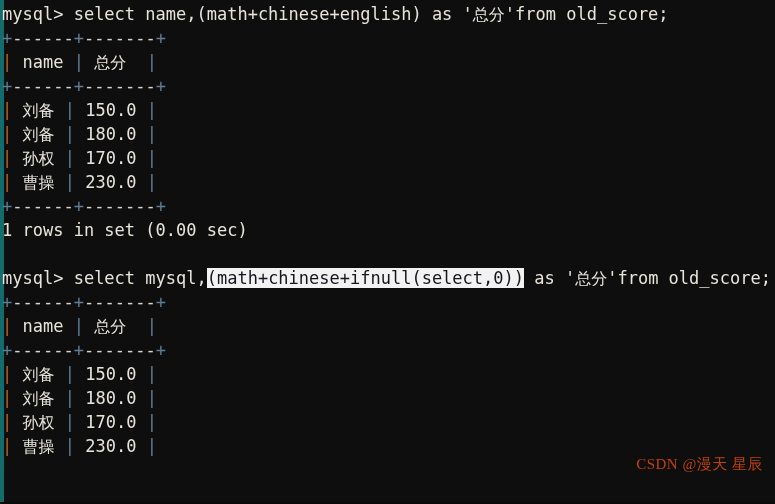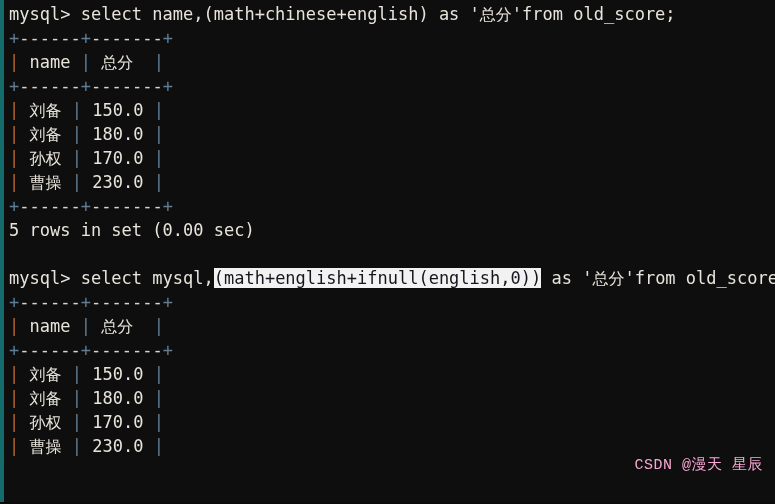--- a/index.html
+++ b/index.html
@@ -44,41 +44,41 @@
     box-sizing: border-box;
   }
 
   .line {
     height: 24px;
     line-height: 24px;
     font-size: 17px;
     white-space: pre;
     color: #e8e4dc;
     letter-spacing: 0px;
-    padding-left: 9px;
+    padding-left: 2px;
   }
   .line.blank { color: transparent; }
 
   
   .c-default { color: #e8e4dc; }
   .c-rule    { color: #d9d5cd; }
   .c-cjk     { font-family: "DejaVu Sans", "Liberation Sans", sans-serif; font-size: 16px; }
   .c-sel {
     background: #f2f2f2;
     color: #15151e;
   }
 
   
   #watermark {
     position: absolute;
     right: 12px;
     bottom: 30px;
-    font-family: Liberation Mono, monospace;
+    font-family: Liberation Serif, serif;
     font-size: 15px;
-    color: #f9a8d4;
+    color: #c2410c;
     letter-spacing: 0.5px;
     white-space: pre;
     user-select: none;
   }
 
   
   #bottom-edge {
     position: absolute;
     left: 0;
     bottom: 0;
@@ -101,24 +101,24 @@
     <div class="line c-rule"><span style="color:#5f7d94">+</span><span style="color:#d9d5cd">-</span><span style="color:#d9d5cd">-</span><span style="color:#d9d5cd">-</span><span style="color:#d9d5cd">-</span><span style="color:#d9d5cd">-</span><span style="color:#d9d5cd">-</span><span style="color:#5f7d94">+</span><span style="color:#d9d5cd">-</span><span style="color:#d9d5cd">-</span><span style="color:#d9d5cd">-</span><span style="color:#d9d5cd">-</span><span style="color:#d9d5cd">-</span><span style="color:#d9d5cd">-</span><span style="color:#d9d5cd">-</span><span style="color:#5f7d94">+</span></div>
     <div class="line"><span style="color:#b5652a">|</span>&nbsp;name&nbsp;<span style="color:#5f7d94">|</span>&nbsp;<span class="c-cjk">总</span><span class="c-cjk">分</span>&nbsp;&nbsp;<span style="color:#5f7d94">|</span></div>
     <div class="line c-rule"><span style="color:#5f7d94">+</span><span style="color:#d9d5cd">-</span><span style="color:#d9d5cd">-</span><span style="color:#d9d5cd">-</span><span style="color:#d9d5cd">-</span><span style="color:#d9d5cd">-</span><span style="color:#d9d5cd">-</span><span style="color:#5f7d94">+</span><span style="color:#d9d5cd">-</span><span style="color:#d9d5cd">-</span><span style="color:#d9d5cd">-</span><span style="color:#d9d5cd">-</span><span style="color:#d9d5cd">-</span><span style="color:#d9d5cd">-</span><span style="color:#d9d5cd">-</span><span style="color:#5f7d94">+</span></div>
 
     <div class="line"><span style="color:#b5652a">|</span>&nbsp;<span class="c-cjk">刘</span><span class="c-cjk">备</span>&nbsp;<span style="color:#5f7d94">|</span>&nbsp;150.0&nbsp;<span style="color:#5f7d94">|</span></div>
     <div class="line"><span style="color:#b5652a">|</span>&nbsp;<span class="c-cjk">刘</span><span class="c-cjk">备</span>&nbsp;<span style="color:#5f7d94">|</span>&nbsp;180.0&nbsp;<span style="color:#5f7d94">|</span></div>
     <div class="line"><span style="color:#b5652a">|</span>&nbsp;<span class="c-cjk">孙</span><span class="c-cjk">权</span>&nbsp;<span style="color:#5f7d94">|</span>&nbsp;170.0&nbsp;<span style="color:#5f7d94">|</span></div>
     <div class="line"><span style="color:#b5652a">|</span>&nbsp;<span class="c-cjk">曹</span><span class="c-cjk">操</span>&nbsp;<span style="color:#5f7d94">|</span>&nbsp;230.0&nbsp;<span style="color:#5f7d94">|</span></div>
 
     <div class="line c-rule"><span style="color:#5f7d94">+</span><span style="color:#d9d5cd">-</span><span style="color:#d9d5cd">-</span><span style="color:#d9d5cd">-</span><span style="color:#d9d5cd">-</span><span style="color:#d9d5cd">-</span><span style="color:#d9d5cd">-</span><span style="color:#5f7d94">+</span><span style="color:#d9d5cd">-</span><span style="color:#d9d5cd">-</span><span style="color:#d9d5cd">-</span><span style="color:#d9d5cd">-</span><span style="color:#d9d5cd">-</span><span style="color:#d9d5cd">-</span><span style="color:#d9d5cd">-</span><span style="color:#5f7d94">+</span></div>
-    <div class="line">5 rows in set (0.00 sec)</div>
+    <div class="line">1 rows in set (0.00 sec)</div>
     <div class="line blank"> </div>
 
-    <div class="line"><span class="c-default">mysql&gt; </span><span class="c-default">select mysql,</span><span class="c-sel">(math+english+ifnull(english,0))</span><span class="c-default"> as '<span class="c-cjk">总分</span>'from old_score;</span></div>
+    <div class="line"><span class="c-default">mysql&gt; </span><span class="c-default">select mysql,</span><span class="c-sel">(math+chinese+ifnull(select,0))</span><span class="c-default"> as '<span class="c-cjk">总分</span>'from old_score;</span></div>
 
     <div class="line c-rule"><span style="color:#5f7d94">+</span><span style="color:#d9d5cd">-</span><span style="color:#d9d5cd">-</span><span style="color:#d9d5cd">-</span><span style="color:#d9d5cd">-</span><span style="color:#d9d5cd">-</span><span style="color:#d9d5cd">-</span><span style="color:#5f7d94">+</span><span style="color:#d9d5cd">-</span><span style="color:#d9d5cd">-</span><span style="color:#d9d5cd">-</span><span style="color:#d9d5cd">-</span><span style="color:#d9d5cd">-</span><span style="color:#d9d5cd">-</span><span style="color:#d9d5cd">-</span><span style="color:#5f7d94">+</span></div>
     <div class="line"><span style="color:#b5652a">|</span>&nbsp;name&nbsp;<span style="color:#5f7d94">|</span>&nbsp;<span class="c-cjk">总</span><span class="c-cjk">分</span>&nbsp;&nbsp;<span style="color:#5f7d94">|</span></div>
     <div class="line c-rule"><span style="color:#5f7d94">+</span><span style="color:#d9d5cd">-</span><span style="color:#d9d5cd">-</span><span style="color:#d9d5cd">-</span><span style="color:#d9d5cd">-</span><span style="color:#d9d5cd">-</span><span style="color:#d9d5cd">-</span><span style="color:#5f7d94">+</span><span style="color:#d9d5cd">-</span><span style="color:#d9d5cd">-</span><span style="color:#d9d5cd">-</span><span style="color:#d9d5cd">-</span><span style="color:#d9d5cd">-</span><span style="color:#d9d5cd">-</span><span style="color:#d9d5cd">-</span><span style="color:#5f7d94">+</span></div>
 
     <div class="line"><span style="color:#b5652a">|</span>&nbsp;<span class="c-cjk">刘</span><span class="c-cjk">备</span>&nbsp;<span style="color:#5f7d94">|</span>&nbsp;150.0&nbsp;<span style="color:#5f7d94">|</span></div>
     <div class="line"><span style="color:#b5652a">|</span>&nbsp;<span class="c-cjk">刘</span><span class="c-cjk">备</span>&nbsp;<span style="color:#5f7d94">|</span>&nbsp;180.0&nbsp;<span style="color:#5f7d94">|</span></div>
     <div class="line"><span style="color:#b5652a">|</span>&nbsp;<span class="c-cjk">孙</span><span class="c-cjk">权</span>&nbsp;<span style="color:#5f7d94">|</span>&nbsp;170.0&nbsp;<span style="color:#5f7d94">|</span></div>
     <div class="line"><span style="color:#b5652a">|</span>&nbsp;<span class="c-cjk">曹</span><span class="c-cjk">操</span>&nbsp;<span style="color:#5f7d94">|</span>&nbsp;230.0&nbsp;<span style="color:#5f7d94">|</span></div>
 

